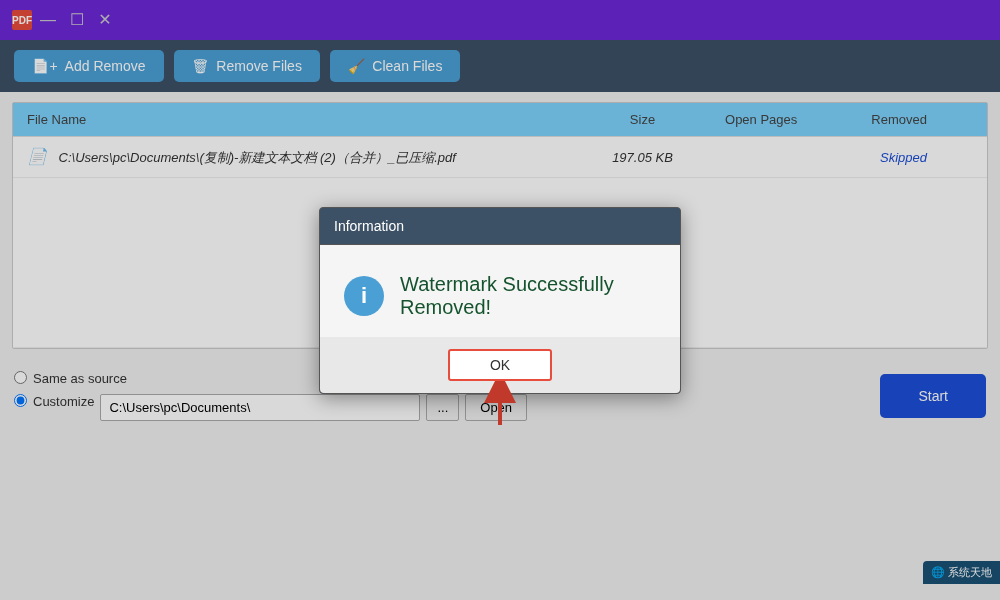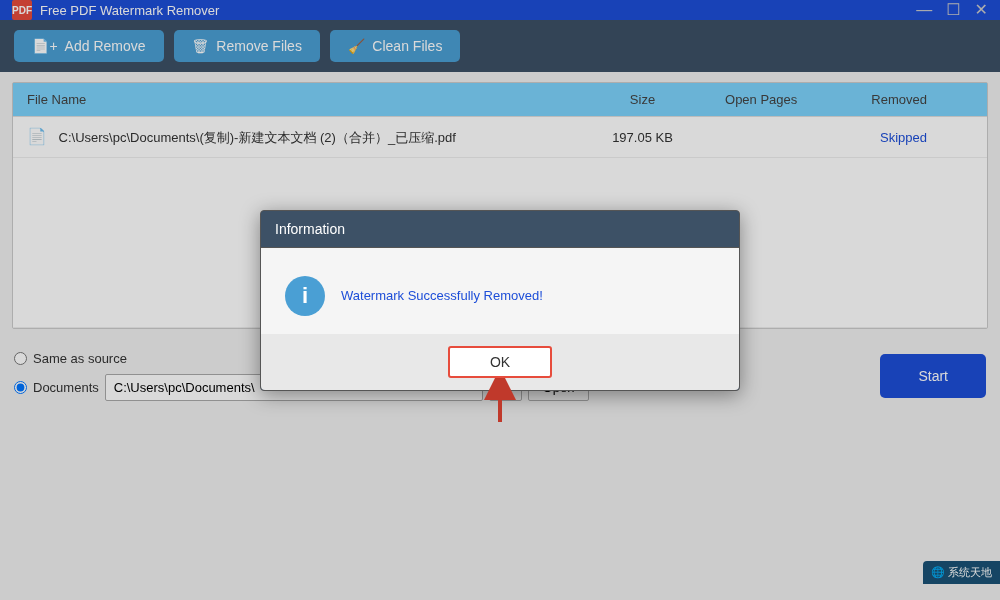--- a/index.html
+++ b/index.html
@@ -7,22 +7,22 @@
       font-family: 'Segoe UI', Arial, sans-serif;
       background: #f0f0f0;
       width: 1000px;
       height: 600px;
       overflow: hidden;
       position: relative;
     }
 
     
     .titlebar {
-      background: #1d4ed8;
-      height: 20px;
+      background: #6d28d9;
+      height: 40px;
       display: flex;
       align-items: center;
       padding: 0 12px;
       user-select: none;
     }
     .titlebar-icon {
       width: 20px;
       height: 20px;
       margin-right: 8px;
       background: #e74c3c;
@@ -92,20 +92,21 @@
       font-weight: normal;
       text-align: left;
     }
     .file-table th.center { text-align: center; }
     .file-table th.right { text-align: right; }
     .file-table td {
       padding: 10px 14px;
       font-size: 13px;
       color: #333;
       border-bottom: 1px solid #eee;
+      font-style: italic;
     }
     .file-table td.center { text-align: center; }
     .file-table td.right { text-align: right; }
     .status-skipped { color: #1d4ed8; font-weight: 500; }
     .file-icon { margin-right: 8px; color: #e74c3c; font-size: 16px; }
 
     
     .bottom-bar {
       padding: 12px 14px;
       display: flex;
@@ -113,32 +114,32 @@
       gap: 20px;
       flex-wrap: wrap;
     }
     .radio-group {
       display: flex;
       flex-direction: column;
       gap: 8px;
     }
     .radio-item {
       display: flex;
-      align-items: center;
+      align-items: flex-start;
       gap: 6px;
       font-size: 13px;
       color: #333;
     }
     .path-row {
       display: flex;
       align-items: center;
       gap: 6px;
     }
     .path-input {
-      width: 378px;
+      width: 320px;
       border: 1px solid #aaa;
       padding: 5px 8px;
       font-size: 13px;
       border-radius: 2px;
     }
     .browse-btn {
       border: 1px solid #aaa;
       background: #f0f0f0;
       padding: 5px 10px;
       cursor: pointer;
@@ -173,21 +174,21 @@
       align-items: center;
       justify-content: center;
       z-index: 100;
     }
 
     
     .modal {
       background: #3d5166;
       border: 1px solid #555;
       border-radius: 4px;
-      width: 480px;
+      width: 362px;
       box-shadow: 0 4px 20px rgba(0,0,0,0.4);
     }
     .modal-header {
       background: #3d5166;
       padding: 10px 14px;
       color: white;
       font-size: 14px;
       border-radius: 4px 4px 0 0;
       border-bottom: 1px solid #555;
     }
@@ -208,22 +209,22 @@
       justify-content: center;
       flex-shrink: 0;
     }
     .modal-icon-inner {
       color: white;
       font-size: 22px;
       font-weight: bold;
       line-height: 1;
     }
     .modal-message {
-      font-size: 13px;
-      color: #1d4ed8;
+      font-size: 20px;
+      color: #14532d;
     }
     .modal-footer {
       background: #e8e8e8;
       padding: 12px;
       display: flex;
       justify-content: center;
       border-radius: 0 0 4px 4px;
     }
     .ok-btn {
       background: white;
@@ -247,21 +248,20 @@
       border-radius: 4px 0 0 0;
     }
   </style>
 </head>
 <body>
 
 <div class="titlebar">
   <div class="titlebar-icon">
     <span>PDF</span>
   </div>
-  <span class="titlebar-title">Free PDF Watermark Remover</span>
   <div class="titlebar-controls">
     <span class="titlebar-btn">—</span>
     <span class="titlebar-btn">☐</span>
     <span class="titlebar-btn close">✕</span>
   </div>
 </div>
 
 <div class="toolbar">
   <button class="toolbar-btn">
     <span>📄+</span>
@@ -308,21 +308,21 @@
 </div>
 
 <div class="bottom-bar">
   <div class="radio-group">
     <label class="radio-item">
       <input type="radio" name="output" style="">
       <span>Same as source</span>
     </label>
     <label class="radio-item">
       <input type="radio" name="output" checked="" style="">
-      <span>Documents</span>
+      <span>Customize</span>
       <div class="path-row">
         <input type="text" class="path-input" value="C:\Users\pc\Documents\" style="">
         <button class="browse-btn">...</button>
         <button class="open-btn">Open</button>
       </div>
     </label>
   </div>
   <button class="start-btn">Start</button>
 </div>
 

